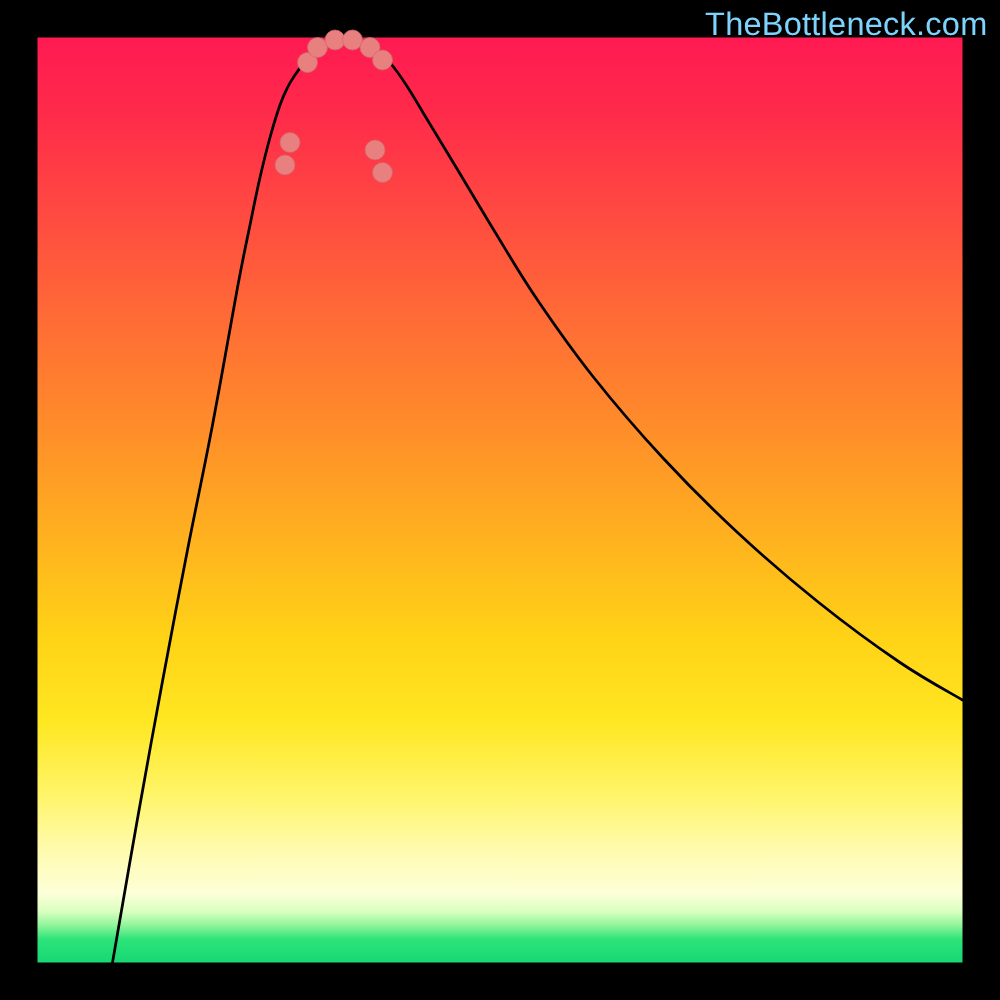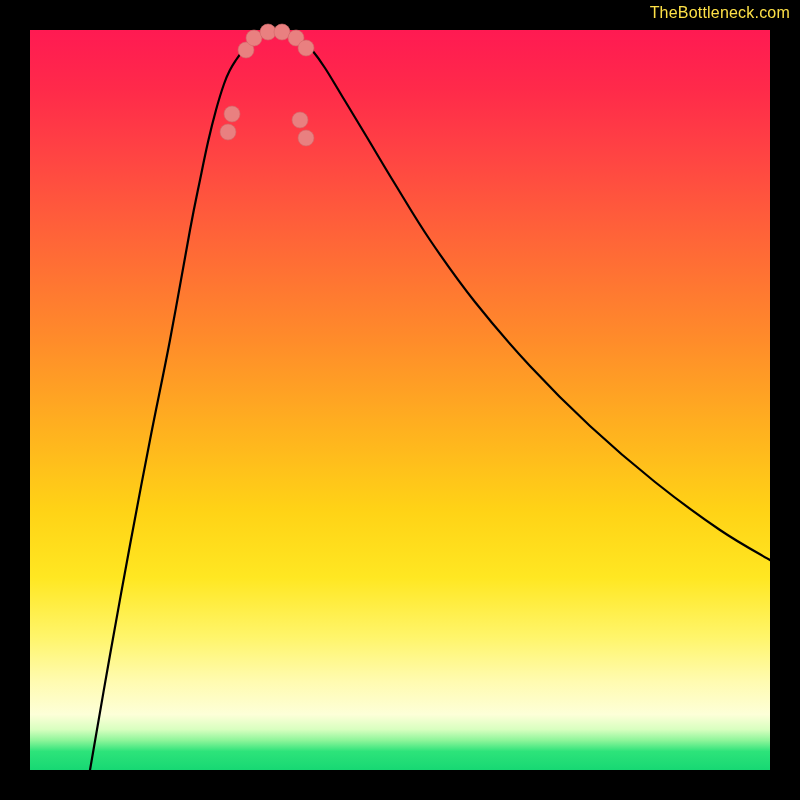--- a/index.html
+++ b/index.html
@@ -42,23 +42,23 @@
       #d9ffc0 94.5%,
       #8ef59a 96%,
       #2de37a 97.5%,
       #17d873 100%
     );
   }
   .watermark {
     position: absolute;
     top: 4px;
     right: 10px;
-    font-size: 16px;
+    font-size: 26px;
     font-weight: 500;
-    color: #fde047;
+    color: #7dd3fc;
     letter-spacing: 0.2px;
   }
   svg.curve {
     position: absolute;
     left: 0;
     top: 0;
     width: 740px;
     height: 740px;
     overflow: visible;
   }

